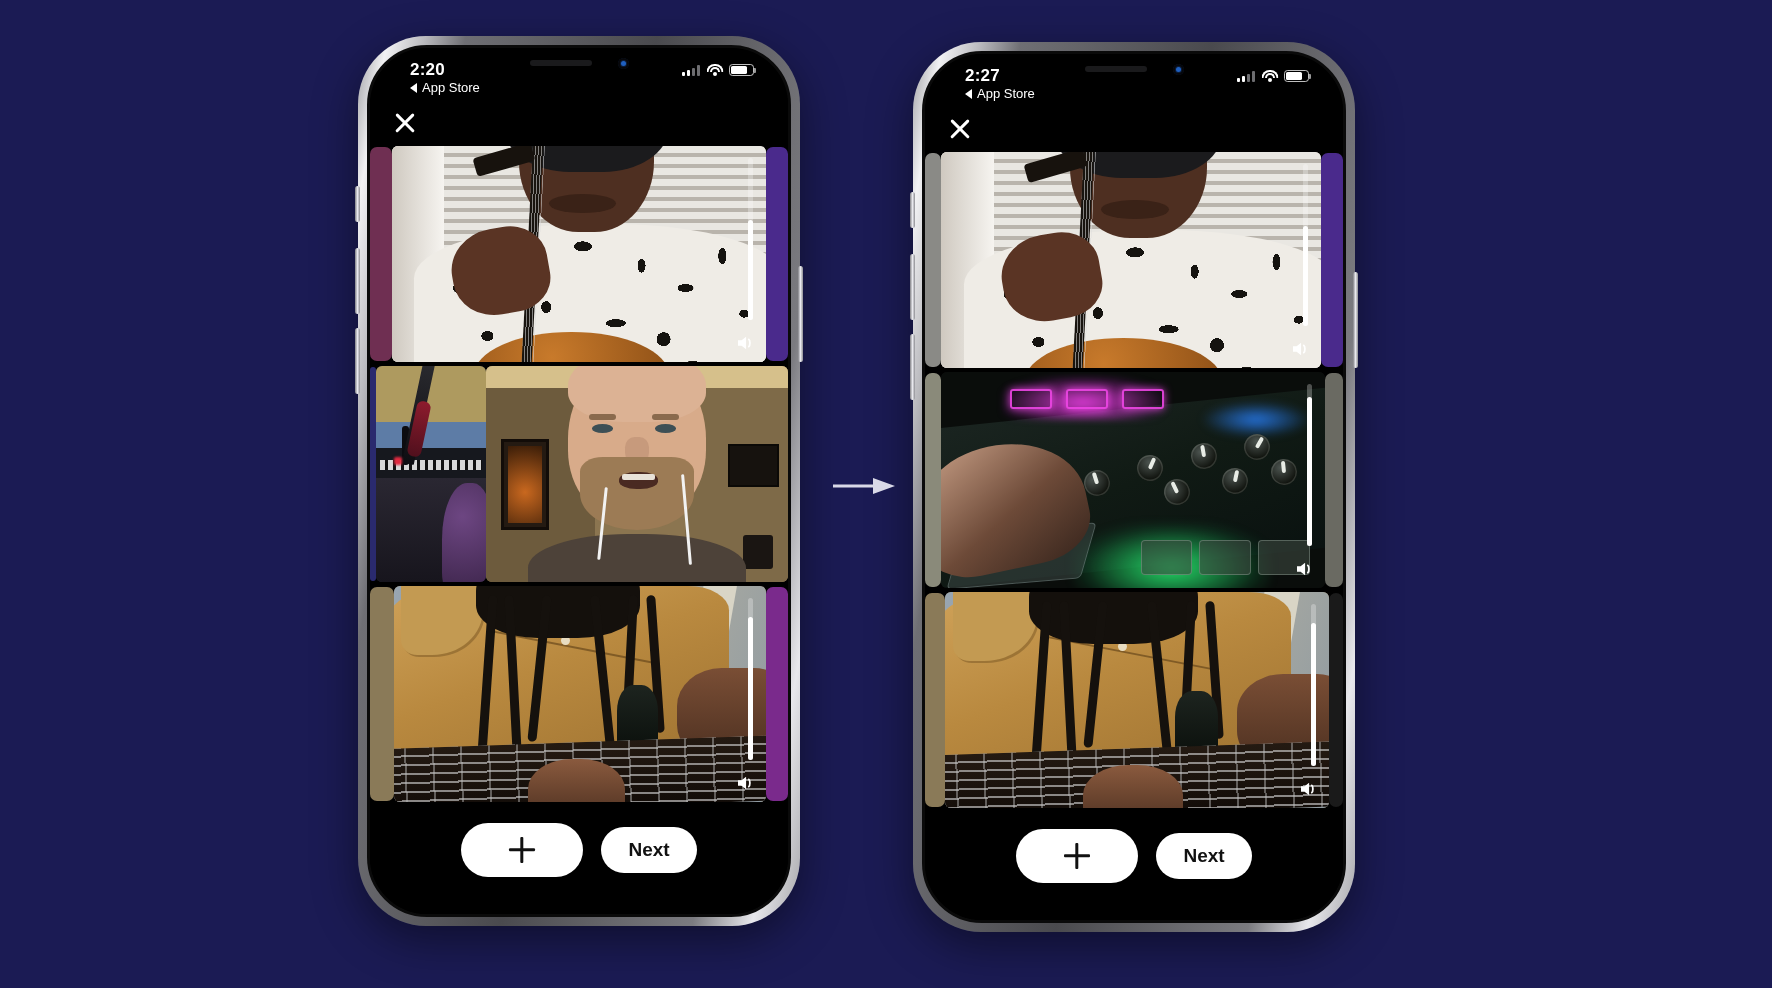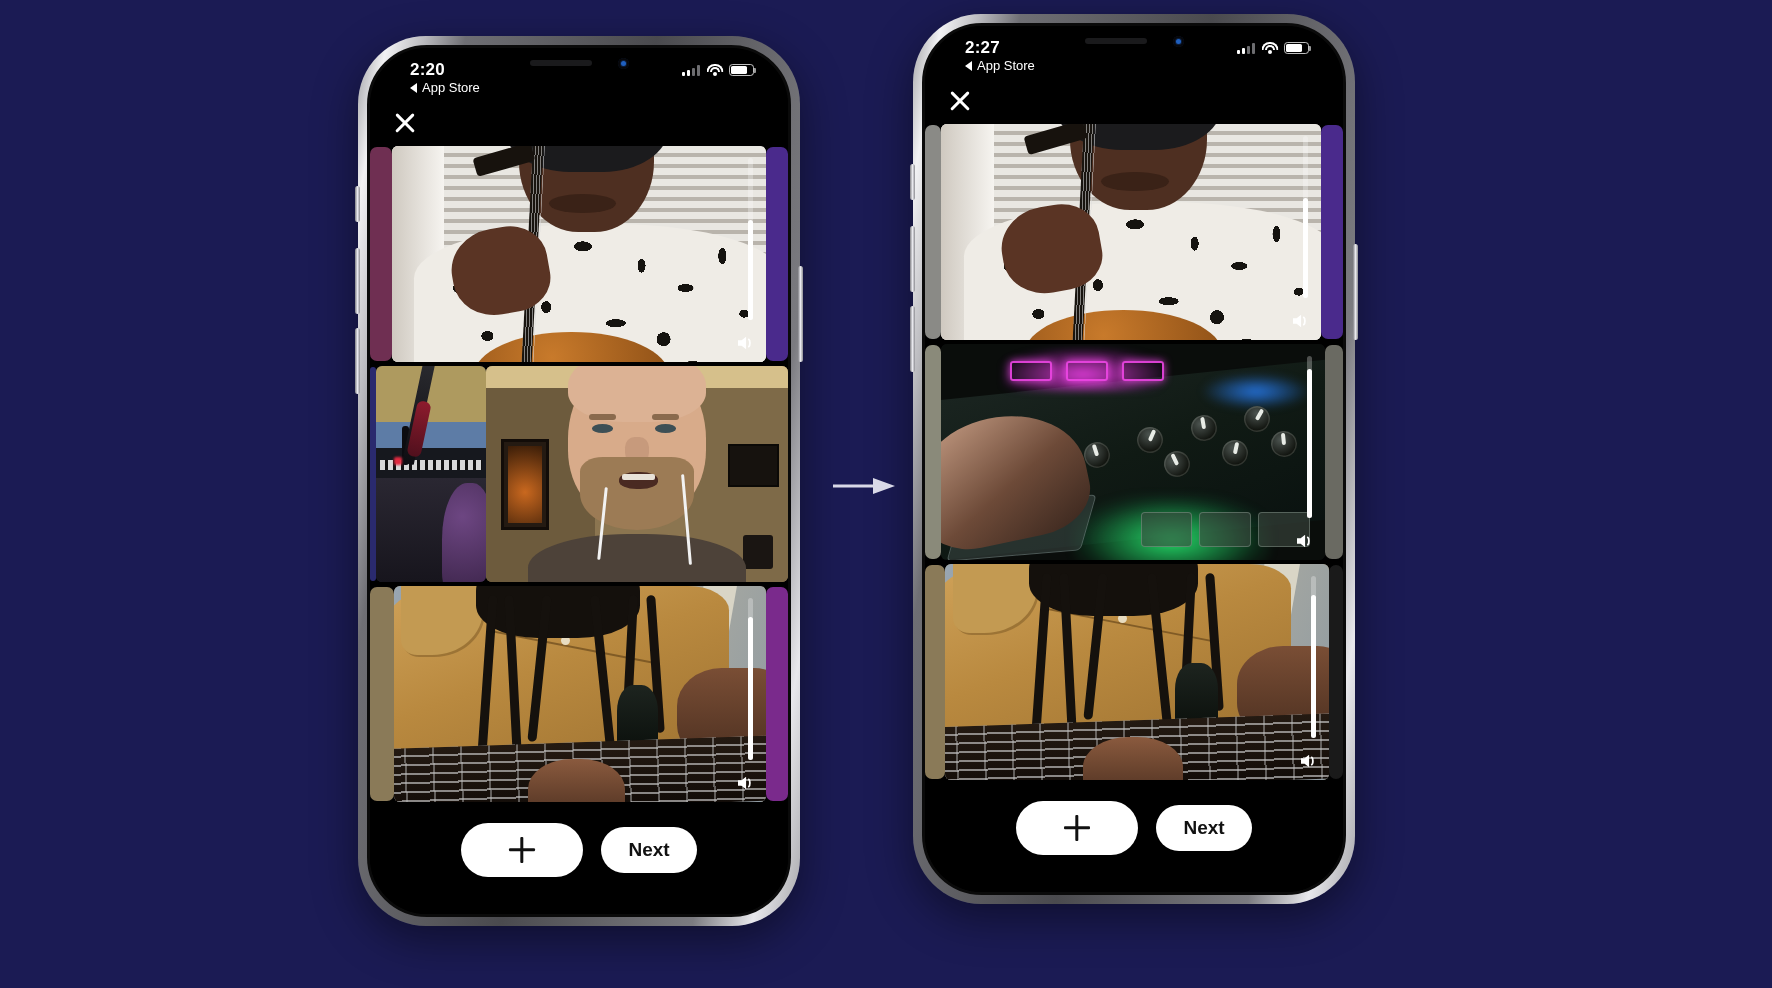--- a/index.html
+++ b/index.html
@@ -36,21 +36,21 @@
         #bcbcc0 11%,
         #6f6f74 18%,
         #4a4a4e 50%,
         #7b7b80 82%,
         #e8e8ec 92%,
         #a6a6aa 100%);
     padding: 9px;
     box-shadow: 0 14px 46px rgba(0,0,0,0.46);
   }
   .phone.left  { left: 358px;  top: 36px; }
-  .phone.right { left: 913px;  top: 14px; }
+  .phone.right { left: 913px;  top: 42px; }
 
   .phone-inner {
     position: relative;
     width: 100%;
     height: 100%;
     border-radius: 60px;
     background: #000;
     overflow: hidden;
     border: 3px solid #0a0a0a;
   }

